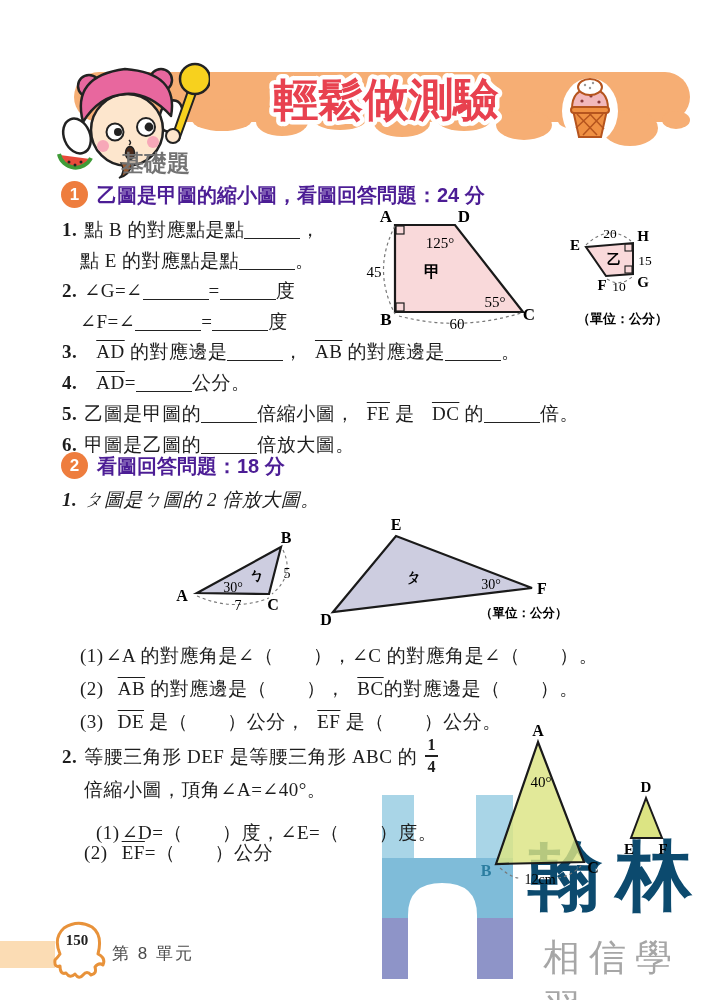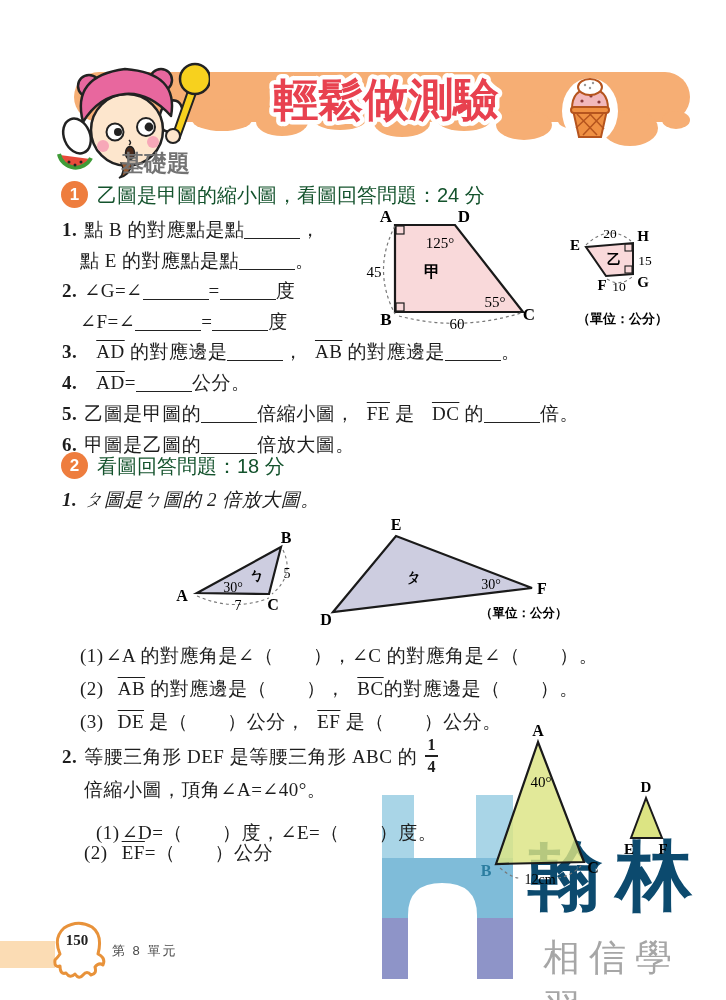--- a/index.html
+++ b/index.html
@@ -11,30 +11,30 @@
   .pnum{margin-right:2px;}
   .blank{display:inline-block;width:56px;height:1em;border-bottom:1.6px solid #222;
          vertical-align:baseline;transform:translateY(3px);}
   .blank.w66{width:66px;}
   .ov{text-decoration:overline;margin-left:12px;}
   .heading{font-family:"Liberation Sans","DejaVu Sans",sans-serif;font-weight:bold;}
   .qcircle{position:absolute;width:27px;height:27px;border-radius:50%;background:#ee7d3e;
            color:#fff;display:flex;align-items:center;justify-content:center;
            font-family:"Liberation Sans",sans-serif;font-weight:bold;font-size:17px;}
   .qtitle{position:absolute;font-family:"Liberation Sans","DejaVu Sans",sans-serif;
-          font-weight:normal;font-size:20px;color:#14532d;white-space:nowrap;}
+          font-weight:bold;font-size:20px;color:#4c1d95;white-space:nowrap;}
   .frac{display:inline-flex;flex-direction:column;align-items:center;vertical-align:middle;
         line-height:1;font-size:16px;margin-left:8px;transform:translateY(-3px);font-weight:bold;}
   .frac .bar{width:13px;height:1.6px;background:#222;margin:2px 0;}
   svg text{font-family:"Liberation Serif","DejaVu Serif",serif;}
   .wm-logo{position:absolute;left:527px;top:834px;font-size:76px;font-weight:bold;
            color:#0c4a6e;letter-spacing:13px;font-family:"Liberation Sans",sans-serif;line-height:1.1;}
   .wm-slogan{position:absolute;left:543px;top:933px;font-size:37px;color:#a6a6a6;
              letter-spacing:9px;font-family:"Liberation Sans",sans-serif;}
-  .footer-unit{position:absolute;left:112px;top:942px;font-size:13px;color:#4a4a4a;
+  .footer-unit{position:absolute;left:112px;top:942px;font-size:17px;color:#4a4a4a;
                letter-spacing:2px;font-family:"Liberation Sans",sans-serif;}
   .pink-strip{position:absolute;left:0;top:941px;width:55px;height:27px;background:#fbdcb4;}
 </style>
 </head>
 <body>
 
 <div id="page">
 
   <svg class="abs" style="left:380px;top:793px;" width="135" height="192" viewBox="0 0 135 192">
     <rect x="2" y="2" width="32" height="63" fill="#a9d5e7"></rect>

